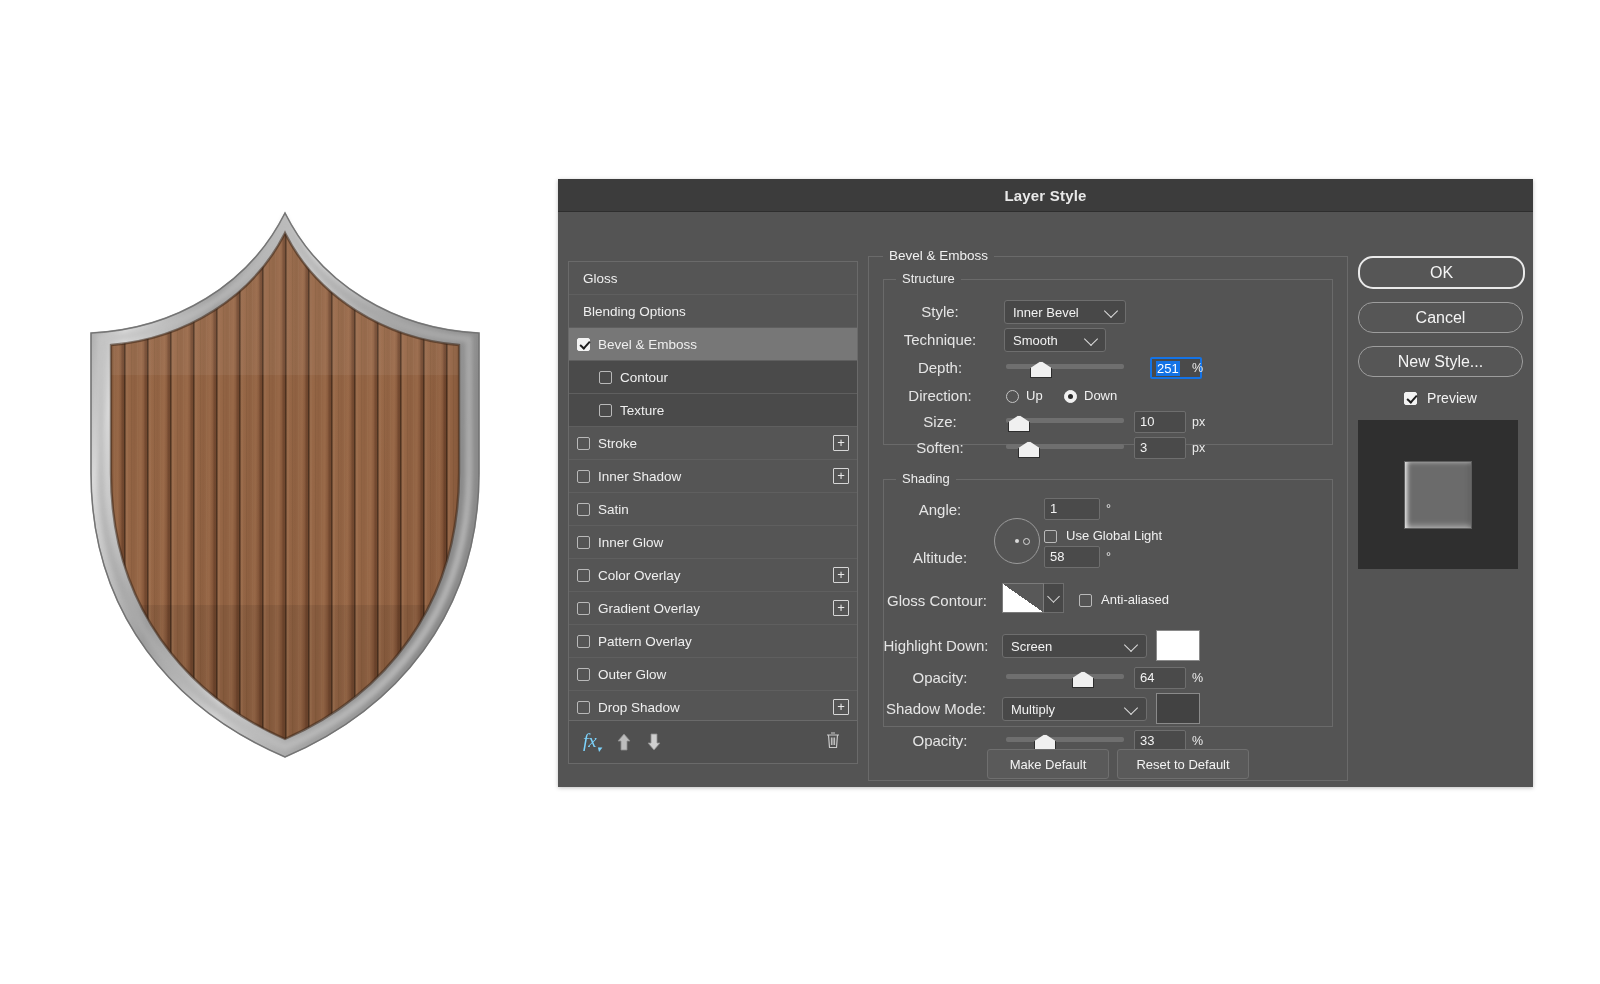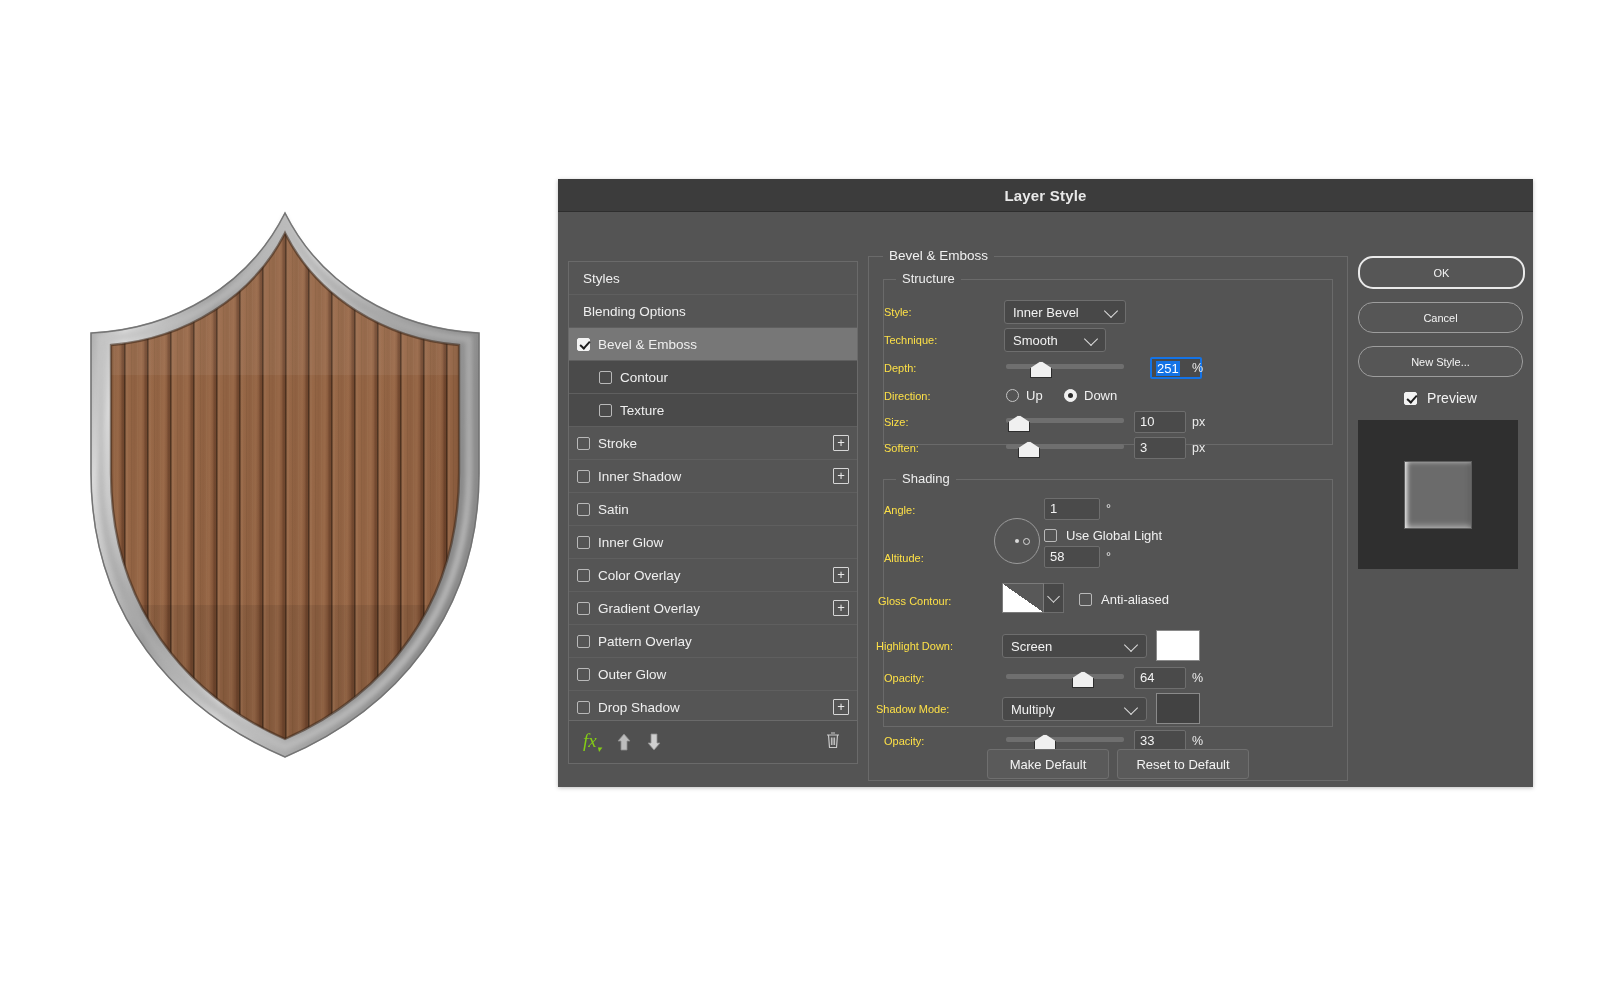--- a/index.html
+++ b/index.html
@@ -63,41 +63,41 @@
     width:16px;height:16px;border:1px solid #d6d6d6;box-sizing:border-box;
     display:flex;align-items:center;justify-content:center;
     font-size:13px;line-height:1;color:#eaeaea;border-radius:1px;
   }
   .plusbtn i{font-style:normal;position:relative;top:-1px;}
 
   .styles-foot{
     height:42px;border-top:1px solid #6a6a6a;background:#505050;
     display:flex;align-items:center;padding:0 14px;gap:16px;position:relative;
   }
-  .fx-ic{font-family:"Liberation Serif",serif;font-style:italic;font-size:19px;color:#84cc16;}
+  .fx-ic{font-family:"Liberation Serif",serif;font-style:italic;font-size:19px;color:#7dd3fc;}
   .fx-ic sub{font-size:9px;}
   .arr{width:14px;height:18px;display:block;}
   .trash{position:absolute;right:16px;top:50%;transform:translateY(-50%);}
 
   
   .options{
     position:absolute;left:310px;top:44px;width:480px;height:525px;
     border:1px solid #6a6a6a;box-sizing:border-box;
   }
   .group{position:absolute;border:1px solid #6a6a6a;box-sizing:border-box;}
   .glabel{
     position:absolute;top:-9px;left:12px;background:#545454;padding:0 6px;
     font-size:13px;color:#eeeeee;white-space:nowrap;
   }
   .olabel{
     position:absolute;top:-9px;left:14px;background:#545454;padding:0 6px;
     font-size:13.5px;color:#f0f0f0;white-space:nowrap;
   }
   .rlabel{
-    position:absolute;text-align:left;font-size:11px;color:#fde047;
+    position:absolute;text-align:center;font-size:15px;color:#e5e5e5;
     height:22px;line-height:22px;white-space:nowrap;
   }
 
   select, .fakeselect{
     appearance:none;-webkit-appearance:none;
     background:#484848;border:1px solid #6e6e6e;border-radius:3px;
     color:#f2f2f2;font-size:13px;font-family:"Liberation Sans",sans-serif;
     height:24px;padding:0 24px 0 8px;box-sizing:border-box;
     position:absolute;display:flex;align-items:center;
   }
@@ -157,35 +157,35 @@
     background:linear-gradient(to bottom left,#585858 0 50%,#ffffff 50% 100%);
   }
   .contour-arrow{
     position:absolute;width:20px;height:30px;background:#484848;
     border:1px solid #6e6e6e;box-sizing:border-box;border-left:none;
     display:flex;align-items:center;justify-content:center;
   }
 
   .swatch{position:absolute;border:1px solid #8a8a8a;box-sizing:border-box;}
 
-  .inlinecb{display:flex;align-items:center;gap:9px;position:absolute;}
+  .inlinecb{display:flex;align-items:flex-end;gap:9px;position:absolute;}
   .inlinecb .txt{font-size:13px;color:#f1f1f1;white-space:nowrap;}
 
   
   .btn-default{
     position:absolute;background:#5a5a5a;border:1px solid #6f6f6f;border-radius:3px;
     color:#f3f3f3;font-size:13px;font-family:"Liberation Sans",sans-serif;
     height:28px;display:flex;align-items:center;justify-content:center;
   }
 
   
   .rightcol{position:absolute;left:800px;top:44px;width:165px;}
   .pbtn{
     width:163px;height:29px;border-radius:15px;border:1px solid #9d9d9d;
-    background:#565656;color:#f4f4f4;font-size:11px;
+    background:#565656;color:#f4f4f4;font-size:16px;
     font-family:"Liberation Sans",sans-serif;
     display:flex;align-items:center;justify-content:center;margin-bottom:13px;
   }
   .pbtn.primary{border:2px solid #eaeaea;}
   .preview-row{display:flex;align-items:center;justify-content:center;gap:10px;margin:6px 0 14px 0;}
   .preview-row .txt{font-size:14px;color:#f3f3f3;}
   .prevbox{
     width:160px;height:149px;background:#2f2f2f;
     display:flex;align-items:center;justify-content:center;
   }
@@ -280,21 +280,21 @@
 
     <div class="titlebar">
       <div class="title">Layer Style</div>
     </div>
 
     <div class="body">
 
       <div class="styles-panel">
         <div class="styles-list" id="styles-list">
             <div class="srow plain">
-              <span class="lbl">Styles</span>
+              <span class="lbl">Gloss</span>
             </div>
             <div class="srow plain">
               <span class="lbl">Blending Options</span>
             </div>
             <div class="srow selected">
               <span class="cb on"></span>
               <span class="lbl">Bevel &amp; Emboss</span>
             </div>
             <div class="srow sub">
               <span class="cb"></span>

